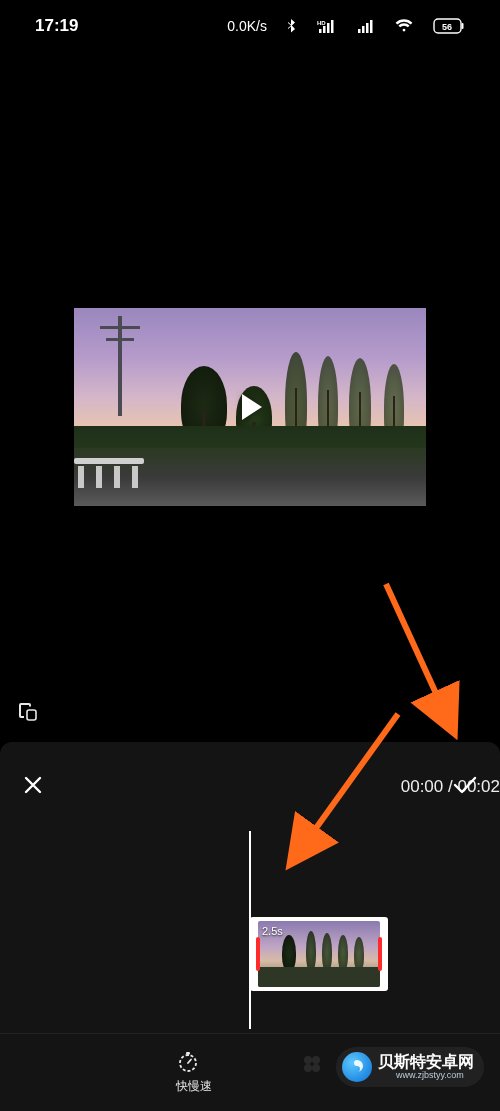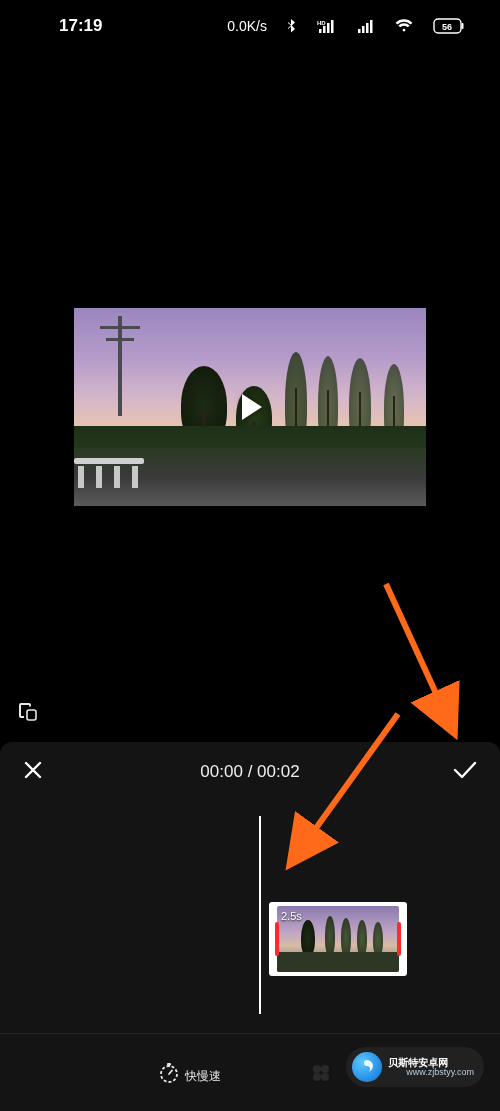--- a/index.html
+++ b/index.html
@@ -1,18 +1,18 @@
 <!DOCTYPE html>
 <html><head>
 <meta charset="utf-8">
 <style>
   * { margin: 0; padding: 0; box-sizing: border-box; }
   html, body { width: 500px; height: 1111px; background: #000; font-family: -apple-system, sans-serif; color: #fff; overflow: hidden; position: relative; }
 
-  .status-bar { position: absolute; top: 0; left: 0; right: 0; height: 52px; display: flex; align-items: center; justify-content: space-between; padding: 0 35px; font-size: 16px; font-weight: 500; margin-left: 24px; }
+  .status-bar { position: absolute; top: 0; left: 0; right: 0; height: 52px; display: flex; align-items: center; justify-content: space-between; padding: 0 35px; font-size: 16px; font-weight: 500; }
   .status-left { font-size: 17px; font-weight: 600; }
   .status-right { display: flex; align-items: center; gap: 20px; font-size: 14px; }
   .status-right svg { display: block; }
 
   .preview-area { position: absolute; top: 90px; left: 74px; width: 352px; height: 626px; background: #000; overflow: hidden; }
   .video-frame { position: absolute; top: 218px; left: 0; width: 352px; height: 198px; }
   .sky { position: absolute; inset: 0; background: linear-gradient(180deg, #9a87bd 0%, #b59bcb 25%, #d4b6c9 45%, #e7c4b0 60%, #c9a58b 75%, #6a7a5a 100%); }
   .ground { position: absolute; left: 0; right: 0; bottom: 0; height: 58px; background: linear-gradient(180deg, #2b3a22 0%, #3a3a3a 50%, #5a5a5a 100%); }
   .hedge { position: absolute; left: 0; right: 0; bottom: 38px; height: 42px; background: linear-gradient(180deg, #1e3018 0%, #2a3d20 100%); }
   .rail { position: absolute; left: 0; bottom: 18px; width: 80px; height: 30px; }
@@ -31,52 +31,52 @@
   .t4 { left: 254px; } .t4 .trunk { height: 70px; width: 2px; } .t4 .crown { width: 20px; height: 96px; bottom: 8px; background: radial-gradient(rgba(70,88,50,0.85), rgba(35,45,25,0.8)); }
   .t5 { left: 286px; } .t5 .trunk { height: 68px; width: 2px; } .t5 .crown { width: 22px; height: 94px; bottom: 8px; background: radial-gradient(rgba(72,90,52,0.85), rgba(36,46,26,0.8)); }
   .t6 { left: 320px; } .t6 .trunk { height: 64px; width: 2px; } .t6 .crown { width: 20px; height: 88px; bottom: 8px; background: radial-gradient(rgba(78,96,56,0.85), rgba(38,48,28,0.8)); }
 
   .play-btn { position: absolute; top: 50%; left: 50%; transform: translate(-50%, -50%); }
   .play-btn svg { display: block; filter: drop-shadow(0 1px 3px rgba(0,0,0,0.5)); }
 
   .aspect-btn { position: absolute; left: 16px; top: 700px; }
 
   .edit-panel { position: absolute; left: 0; right: 0; top: 742px; bottom: 0; background: #141414; border-top-left-radius: 12px; border-top-right-radius: 12px; }
-  .edit-header { position: relative; height: 60px; display: flex; align-items: center; justify-content: center; }
+  .edit-header { position: relative; height: 60px; display: flex; align-items: center; justify-content: flex-end; margin-top: 15px; }
   .close-btn { position: absolute; left: 22px; top: 50%; transform: translateY(-50%); }
   .confirm-btn { position: absolute; right: 22px; top: 50%; transform: translateY(-50%); }
   .time-text { font-size: 17px; color: #eee; }
 
-  .timeline-area { position: relative; height: 226px; margin-left: 19px; }
+  .timeline-area { position: relative; height: 226px; }
   .playhead { position: absolute; left: 50%; top: 14px; bottom: 14px; width: 2px; background: #fff; transform: translateX(-50%); z-index: 5; }
   .clip { position: absolute; top: 100px; left: 250px; width: 138px; height: 74px; background: #fff; border-radius: 3px; overflow: hidden; }
   .clip-inner { position: absolute; top: 4px; left: 8px; right: 8px; bottom: 4px; overflow: hidden; border-radius: 2px; }
   .clip-sky { position: absolute; inset: 0; background: linear-gradient(180deg, #8a7ab0 0%, #c0a6c4 40%, #d8bba6 60%, #5a6a4a 100%); }
   .clip-ground { position: absolute; left: 0; right: 0; bottom: 0; height: 20px; background: #2e3626; }
   .clip-tree { position: absolute; bottom: 16px; width: 14px; height: 36px; border-radius: 50% 50% 40% 40%; }
   .ct1 { left: 24px; background: radial-gradient(#1c2a14,#0c140a); }
   .ct2 { left: 48px; width: 10px; height: 40px; background: radial-gradient(rgba(50,70,35,0.9),rgba(25,35,18,0.9)); }
   .ct3 { left: 64px; width: 10px; height: 38px; background: radial-gradient(rgba(55,75,40,0.9),rgba(28,38,20,0.9)); }
   .ct4 { left: 80px; width: 10px; height: 36px; background: radial-gradient(rgba(58,78,42,0.9),rgba(30,40,22,0.9)); }
   .ct5 { left: 96px; width: 10px; height: 34px; background: radial-gradient(rgba(60,80,44,0.9),rgba(32,42,24,0.9)); }
   .clip-handle { position: absolute; top: 20px; bottom: 20px; width: 4px; background: #ff2a2a; border-radius: 2px; z-index: 2; }
   .clip-handle.left { left: 6px; }
   .clip-handle.right { right: 6px; }
   .clip-duration { position: absolute; left: 12px; top: 8px; font-size: 11px; color: #fff; text-shadow: 0 1px 2px rgba(0,0,0,0.8); z-index: 3; }
 
   .bottom-tools { position: absolute; left: 0; right: 0; bottom: 0; height: 78px; display: flex; align-items: center; justify-content: center; gap: 88px; border-top: 1px solid #222; }
-  .tool { display: flex; align-items: flex-end; gap: 4px; font-size: 12px; color: #e8e8e8; }
+  .tool { display: flex; flex-direction: column; align-items: flex-start; gap: 4px; font-size: 12px; color: #e8e8e8; }
   .tool.dim { opacity: 0.18; }
 
   .arrow { position: absolute; z-index: 60; }
 
   .watermark { position: absolute; right: 16px; bottom: 24px; display: flex; align-items: center; gap: 6px; z-index: 70; background: rgba(255,255,255,0.06); padding: 5px 10px 5px 6px; border-radius: 20px; }
   .wm-badge { width: 30px; height: 30px; border-radius: 50%; background: radial-gradient(circle at 35% 35%, #5cc8ff, #0a6fd6); display: flex; align-items: center; justify-content: center; }
   .wm-text { display: flex; flex-direction: column; line-height: 1.1; }
-  .wm-text .ln1 { font-size: 10px; color: #fff; font-weight: 600; }
+  .wm-text .ln1 { font-size: 16px; color: #fff; font-weight: 600; }
   .wm-text .ln2 { font-size: 9px; color: #bcd; margin-left: 18px; }
 </style>
 </head>
 <body>
 
 <div class="status-bar">
   <div class="status-left">17:19</div>
   <div class="status-right">
     <span>0.0K/s</span>
     <svg width="10" height="16" viewBox="0 0 10 16">

